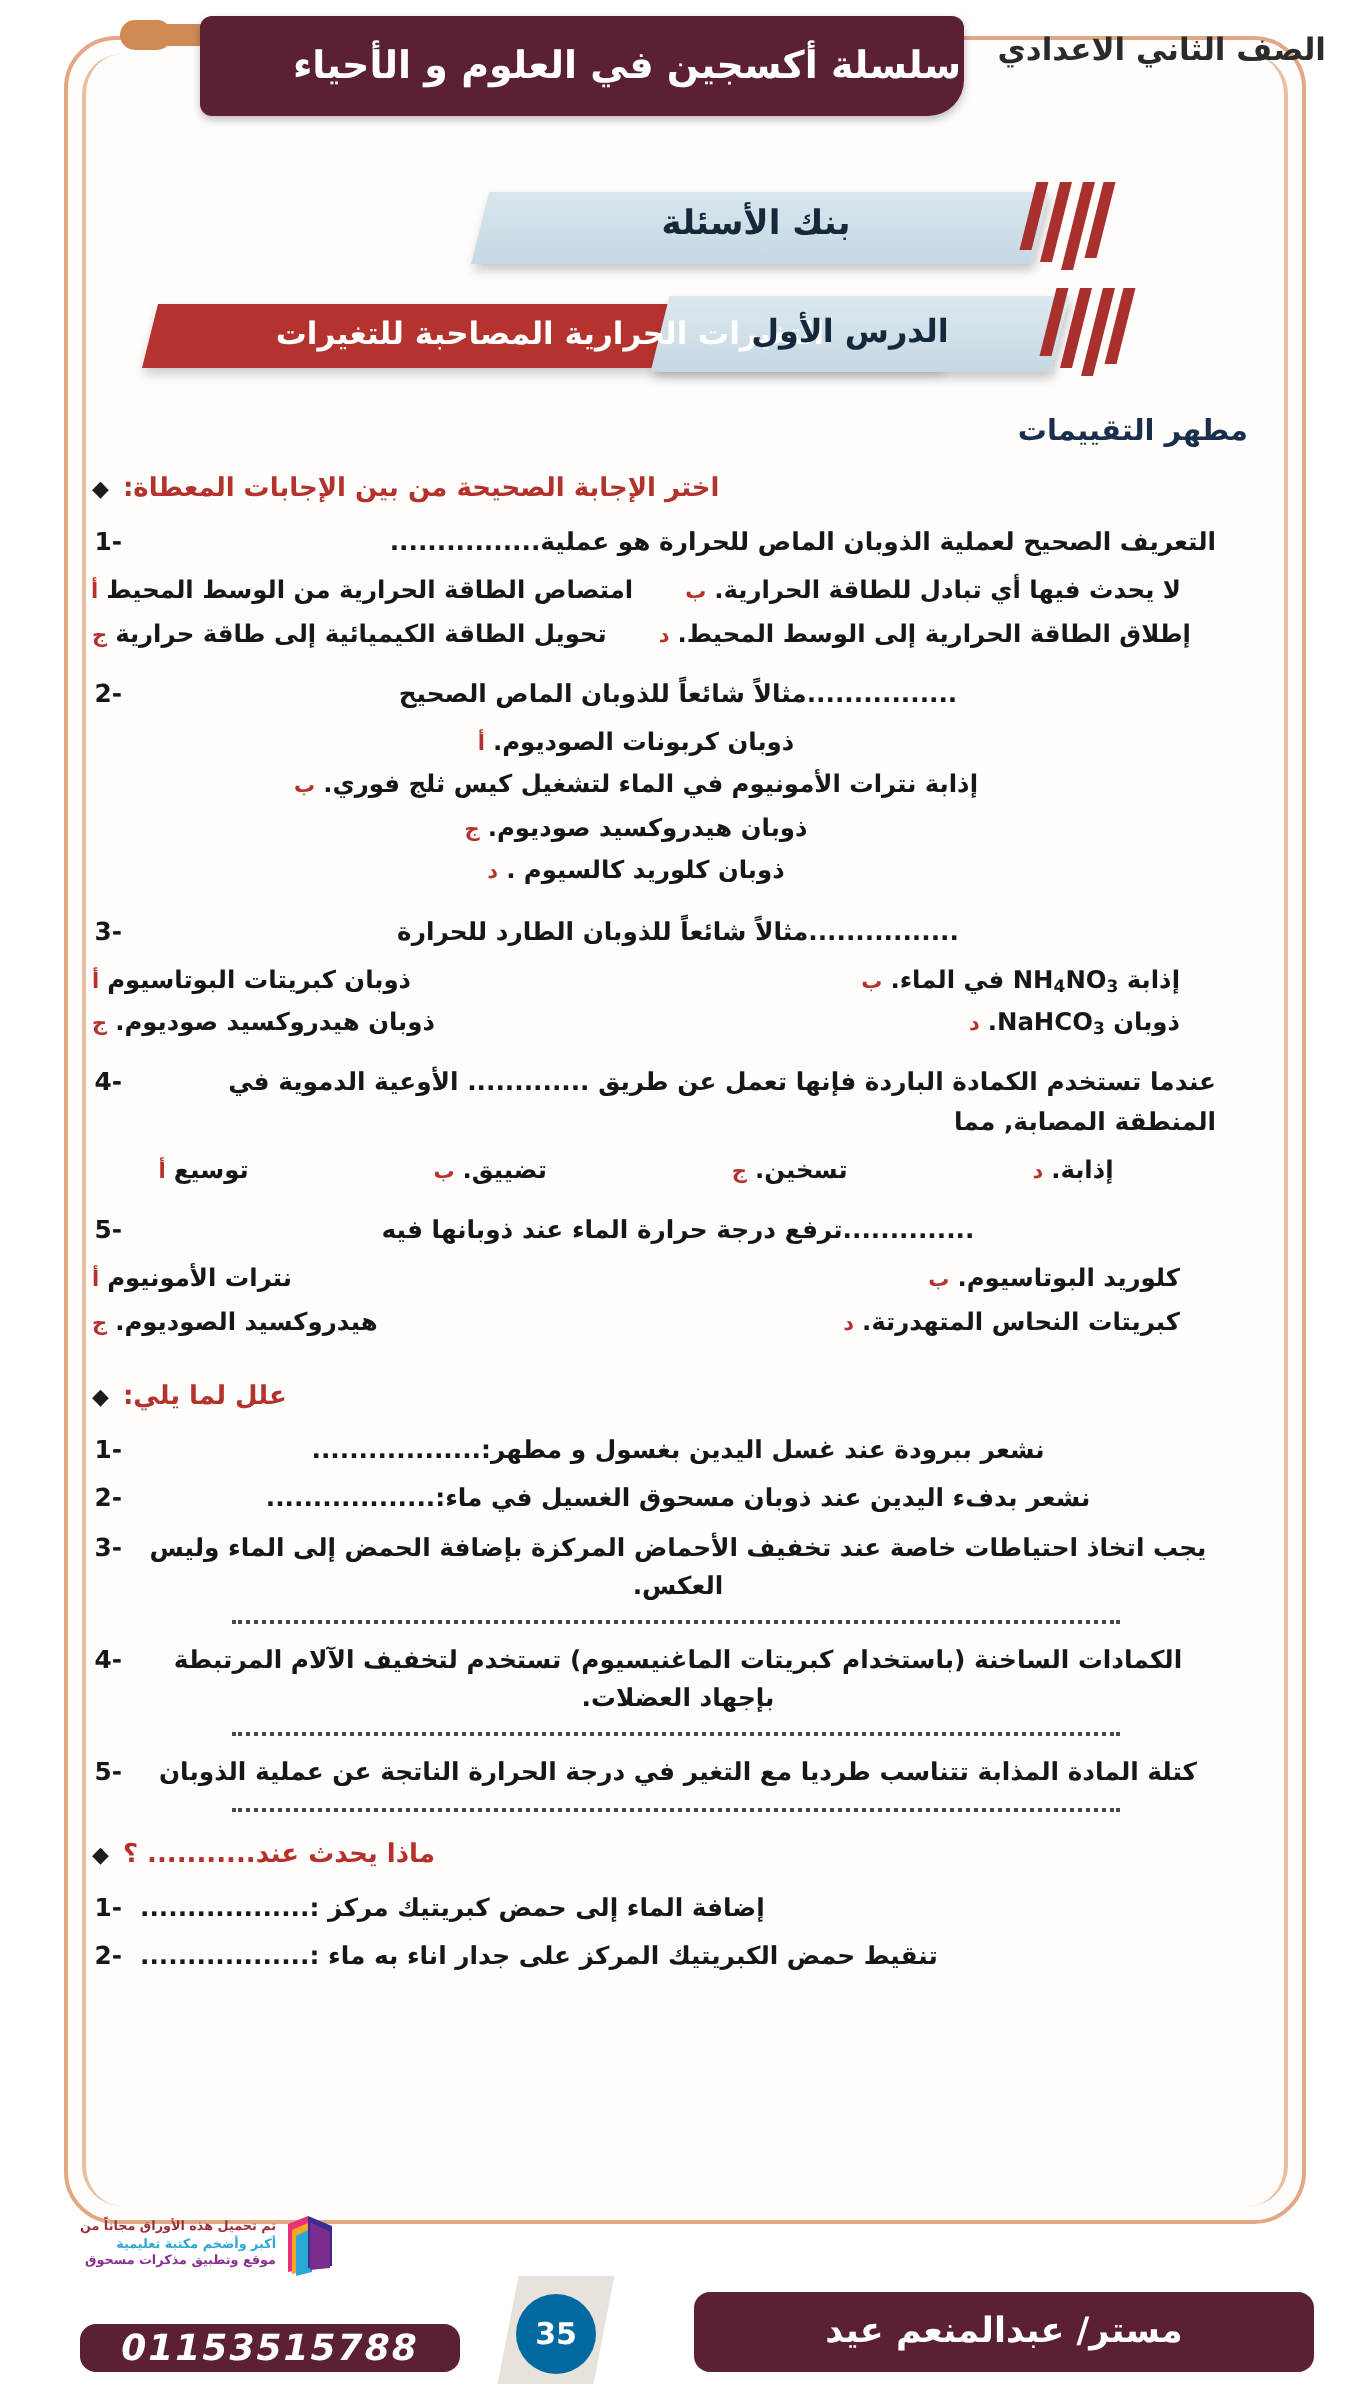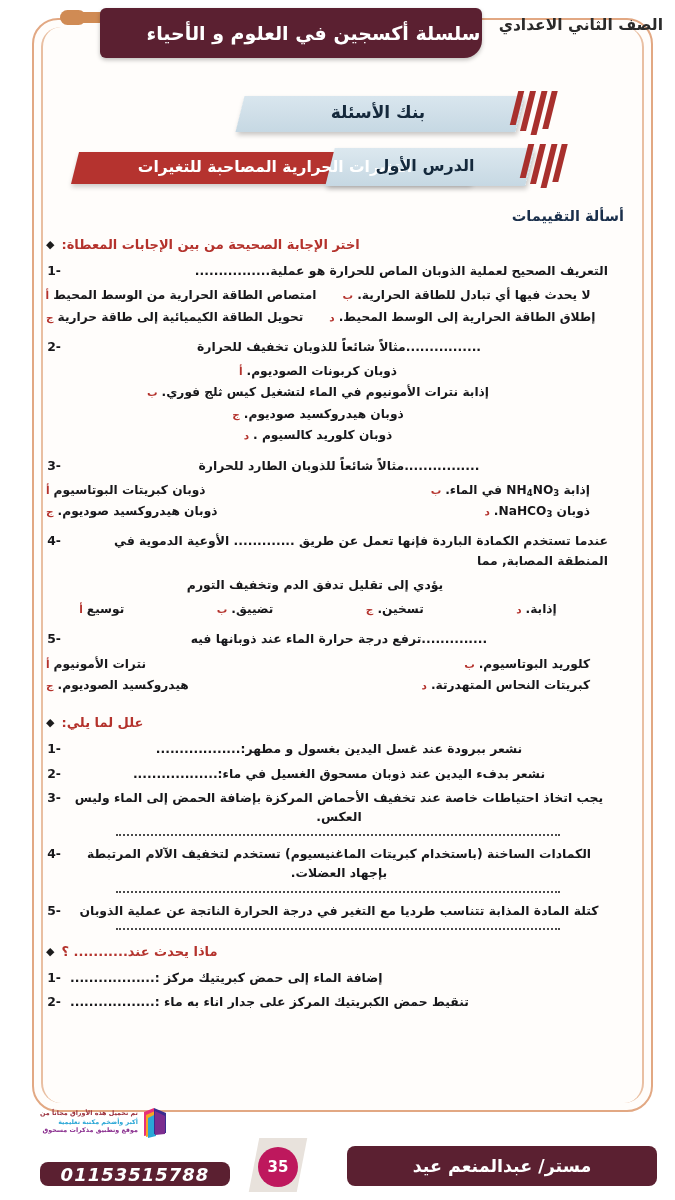--- a/index.html
+++ b/index.html
@@ -310,21 +310,21 @@
     left: 10px; top: 0;
     width: 48px; height: 54px;
     background: #e8e2dc;
     transform: skewX(-11deg);
   }
   .page-circle {
     position: absolute;
     left: 14px; top: 9px;
     width: 40px; height: 40px;
     border-radius: 50%;
-    background: #be185d;
+    background: #0369a1;
     color: #ffffff;
     display: flex;
     align-items: center;
     justify-content: center;
     font-size: 15px;
     font-weight: bold;
     direction: ltr;
   }
 </style>
 </head>
@@ -361,21 +361,21 @@
       <span></span>
         <span></span>
         <span></span>
         <span></span>
     </div>
     <div class="lesson-text">الدرس الأول</div>
   </div>
 
   <div class="content">
 
-    <div class="page-title">أسألة التقييمات</div>
+    <div class="page-title">مطهر التقييمات</div>
 
     <div class="sec-head">
       <span class="diamond">◆</span>
       <span>اختر الإجابة الصحيحة من بين الإجابات المعطاة:</span>
     </div>
 
     <div class="q">
       <span class="q-num">1-</span>
       <span class="q-text">التعريف الصحيح لعملية الذوبان الماص للحرارة هو عملية................</span>
     </div>
@@ -397,21 +397,21 @@
         </span>
         <span class="opt">
           <span class="opt-k">د</span>
           <span>إطلاق الطاقة الحرارية إلى الوسط المحيط.</span>
         </span>
       </div>
     </div>
 
     <div class="q">
       <span class="q-num">2-</span>
-      <span class="q-text" style="text-align:center">................مثالاً شائعاً للذوبان تخفيف للحرارة</span>
+      <span class="q-text" style="text-align:center">................مثالاً شائعاً للذوبان الماص الصحيح</span>
     </div>
     <div class="opts">
       <div class="opt-line row-center">
         <span class="opt">
           <span class="opt-k">أ</span>
           <span>ذوبان كربونات الصوديوم.</span>
         </span>
       </div>
       <div class="opt-line row-center">
         <span class="opt">
@@ -456,23 +456,20 @@
         <span class="opt">
           <span class="opt-k">د</span>
           <span>ذوبان NaHCO<sub>3</sub>.</span>
         </span>
       </div>
     </div>
 
     <div class="q">
       <span class="q-num">4-</span>
       <span class="q-text">عندما تستخدم الكمادة الباردة فإنها تعمل عن طريق ............. الأوعية الدموية في المنطقة المصابة, مما</span>
-    </div>
-    <div class="q" style="margin-right:46px">
-      <span class="q-text" style="text-align:center">يؤدي إلى تقليل تدفق الدم وتخفيف التورم</span>
     </div>
     <div class="opts">
       <div class="opt-line" style="justify-content:space-around;width:100%">
         <span class="opt">
           <span class="opt-k">أ</span>
           <span>توسيع</span>
         </span>
         <span class="opt">
           <span class="opt-k">ب</span>
           <span>تضييق.</span>

